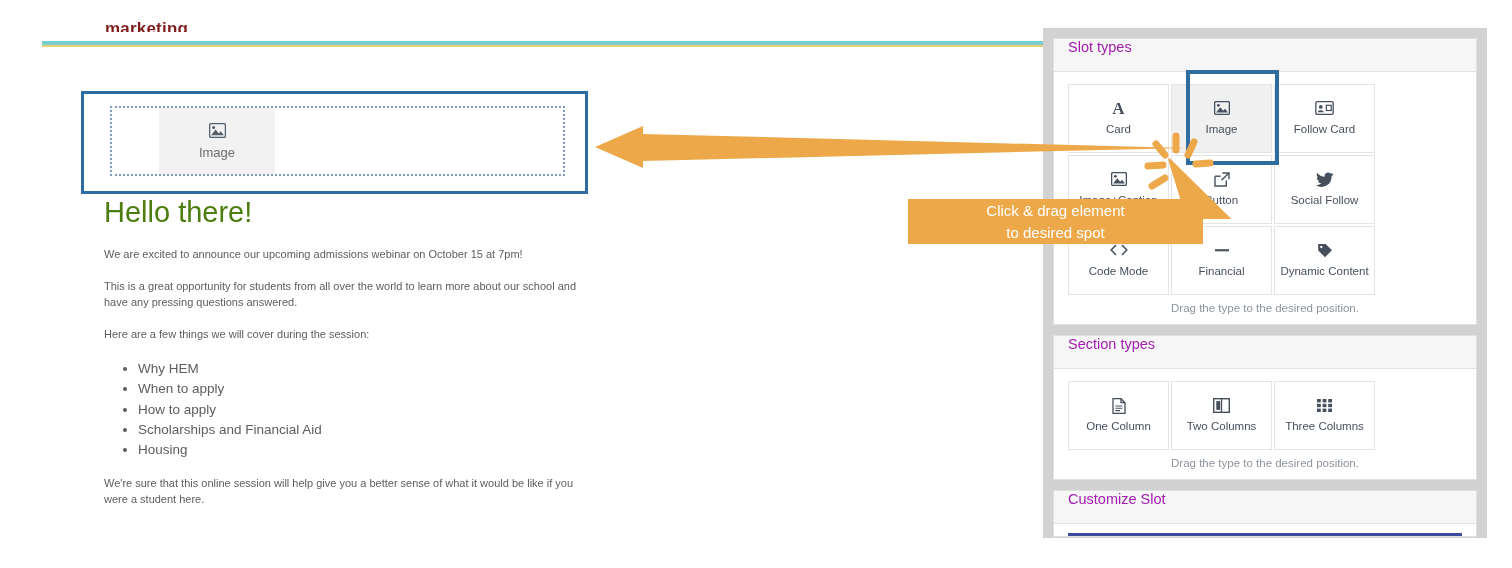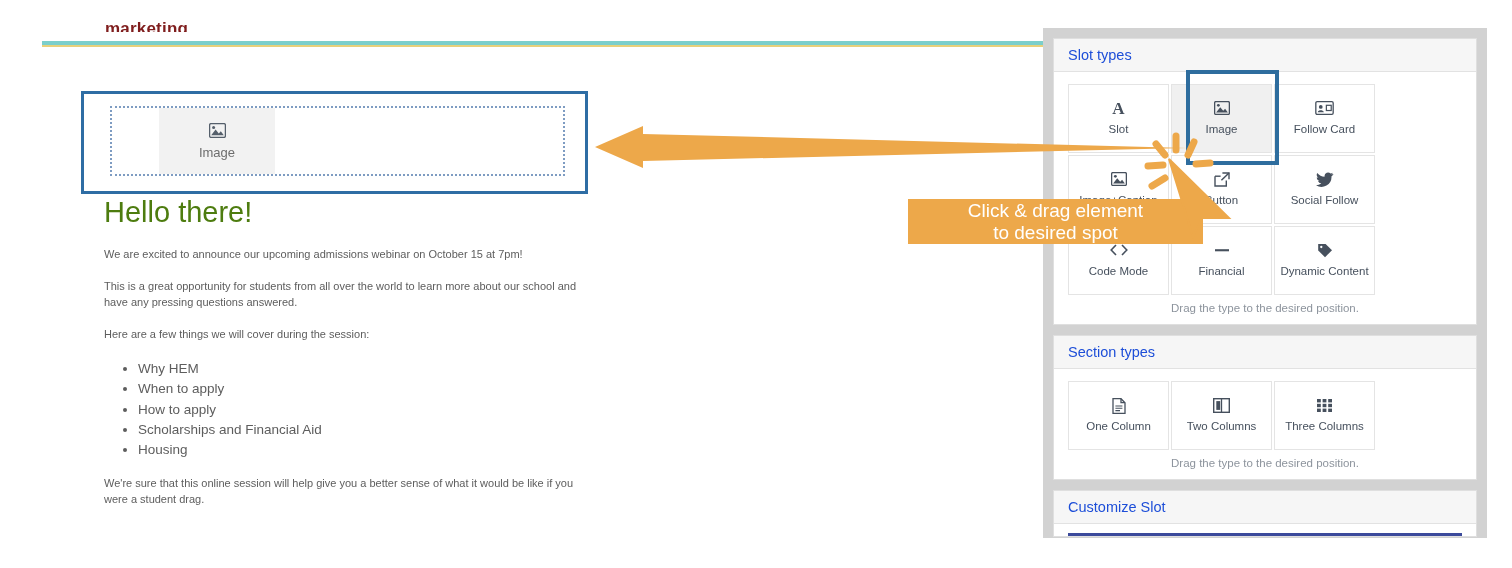--- a/index.html
+++ b/index.html
@@ -79,21 +79,21 @@
   #callout-arrow {
     position:absolute; left:595px; top:112px;
     width:600px; height:70px;
     pointer-events:none;
   }
   #callout-tooltip {
     position:absolute; left:908px; top:199px;
     width:295px; height:45px;
     background:#eda84a;
     color:#ffffff;
-    font-size:19px; line-height:22px;
+    font-size:15px; line-height:22px;
     text-align:center;
     padding-top:1px;
     z-index:6;
   }
   #cursor-burst {
     position:absolute; left:1136px; top:126px;
     width:130px; height:115px;
     z-index:7; pointer-events:none;
   }
 
@@ -106,23 +106,23 @@
   }
   .card {
     background:#ffffff;
     border:1px solid #dfdfdf;
     margin-bottom:10px;
   }
   .card-header {
     background:#f6f6f6;
     border-bottom:1px solid #e2e2e2;
     height:33px;
-    display:flex; align-items:center;
+    display:flex; 
     padding:0 14px;
-    font-size:14.5px; color:#1d4ed8; font-weight:400;
+    font-size:14.5px; color:#a21caf; font-weight:400;
   }
   .card-body { padding:12px 14px 10px 14px; }
 
   .tile-grid {
     display:grid;
     grid-template-columns:repeat(3, 101px);
     grid-auto-rows:69px;
     gap:2px;
   }
   .tile {
@@ -193,36 +193,36 @@
     <p>We are excited to announce our upcoming admissions webinar on October 15 at 7pm!</p>
     <p>This is a great opportunity for students from all over the world to learn more about our school and have any pressing questions answered.</p>
     <p>Here are a few things we will cover during the session:</p>
     <ul>
       <li>Why HEM</li>
       <li>When to apply</li>
       <li>How to apply</li>
       <li>Scholarships and Financial Aid</li>
       <li>Housing</li>
     </ul>
-    <p>We're sure that this online session will help give you a better sense of what it would be like if you were a student drag.</p>
+    <p>We're sure that this online session will help give you a better sense of what it would be like if you were a student here.</p>
   </div>
 </div>
 
 <div id="tool-panel">
 
   <div class="card">
     <div class="card-header">
       <span>Slot types</span>
     </div>
     <div class="card-body">
       <div class="tile-grid">
 
         <div class="tile">
           <span class="tile-icon serif-a">A</span>
-          <span class="tile-label">Slot</span>
+          <span class="tile-label">Card</span>
         </div>
 
         <div class="tile is-active">
           <span class="tile-icon">
             <svg width="16" height="14" viewBox="0 0 17 15" aria-hidden="true">
               <rect x="0.6" y="0.6" width="15.8" height="13.8" rx="1.4" fill="none" stroke="#46505d" stroke-width="1.4"></rect>
               <circle cx="4.6" cy="4.6" r="1.5" fill="#46505d"></circle>
               <path d="M2.2 12.2 L6.6 6.6 L9.8 10.4 L11.8 8.2 L14.8 12.2 Z" fill="#46505d"></path>
             </svg>
           </span>

